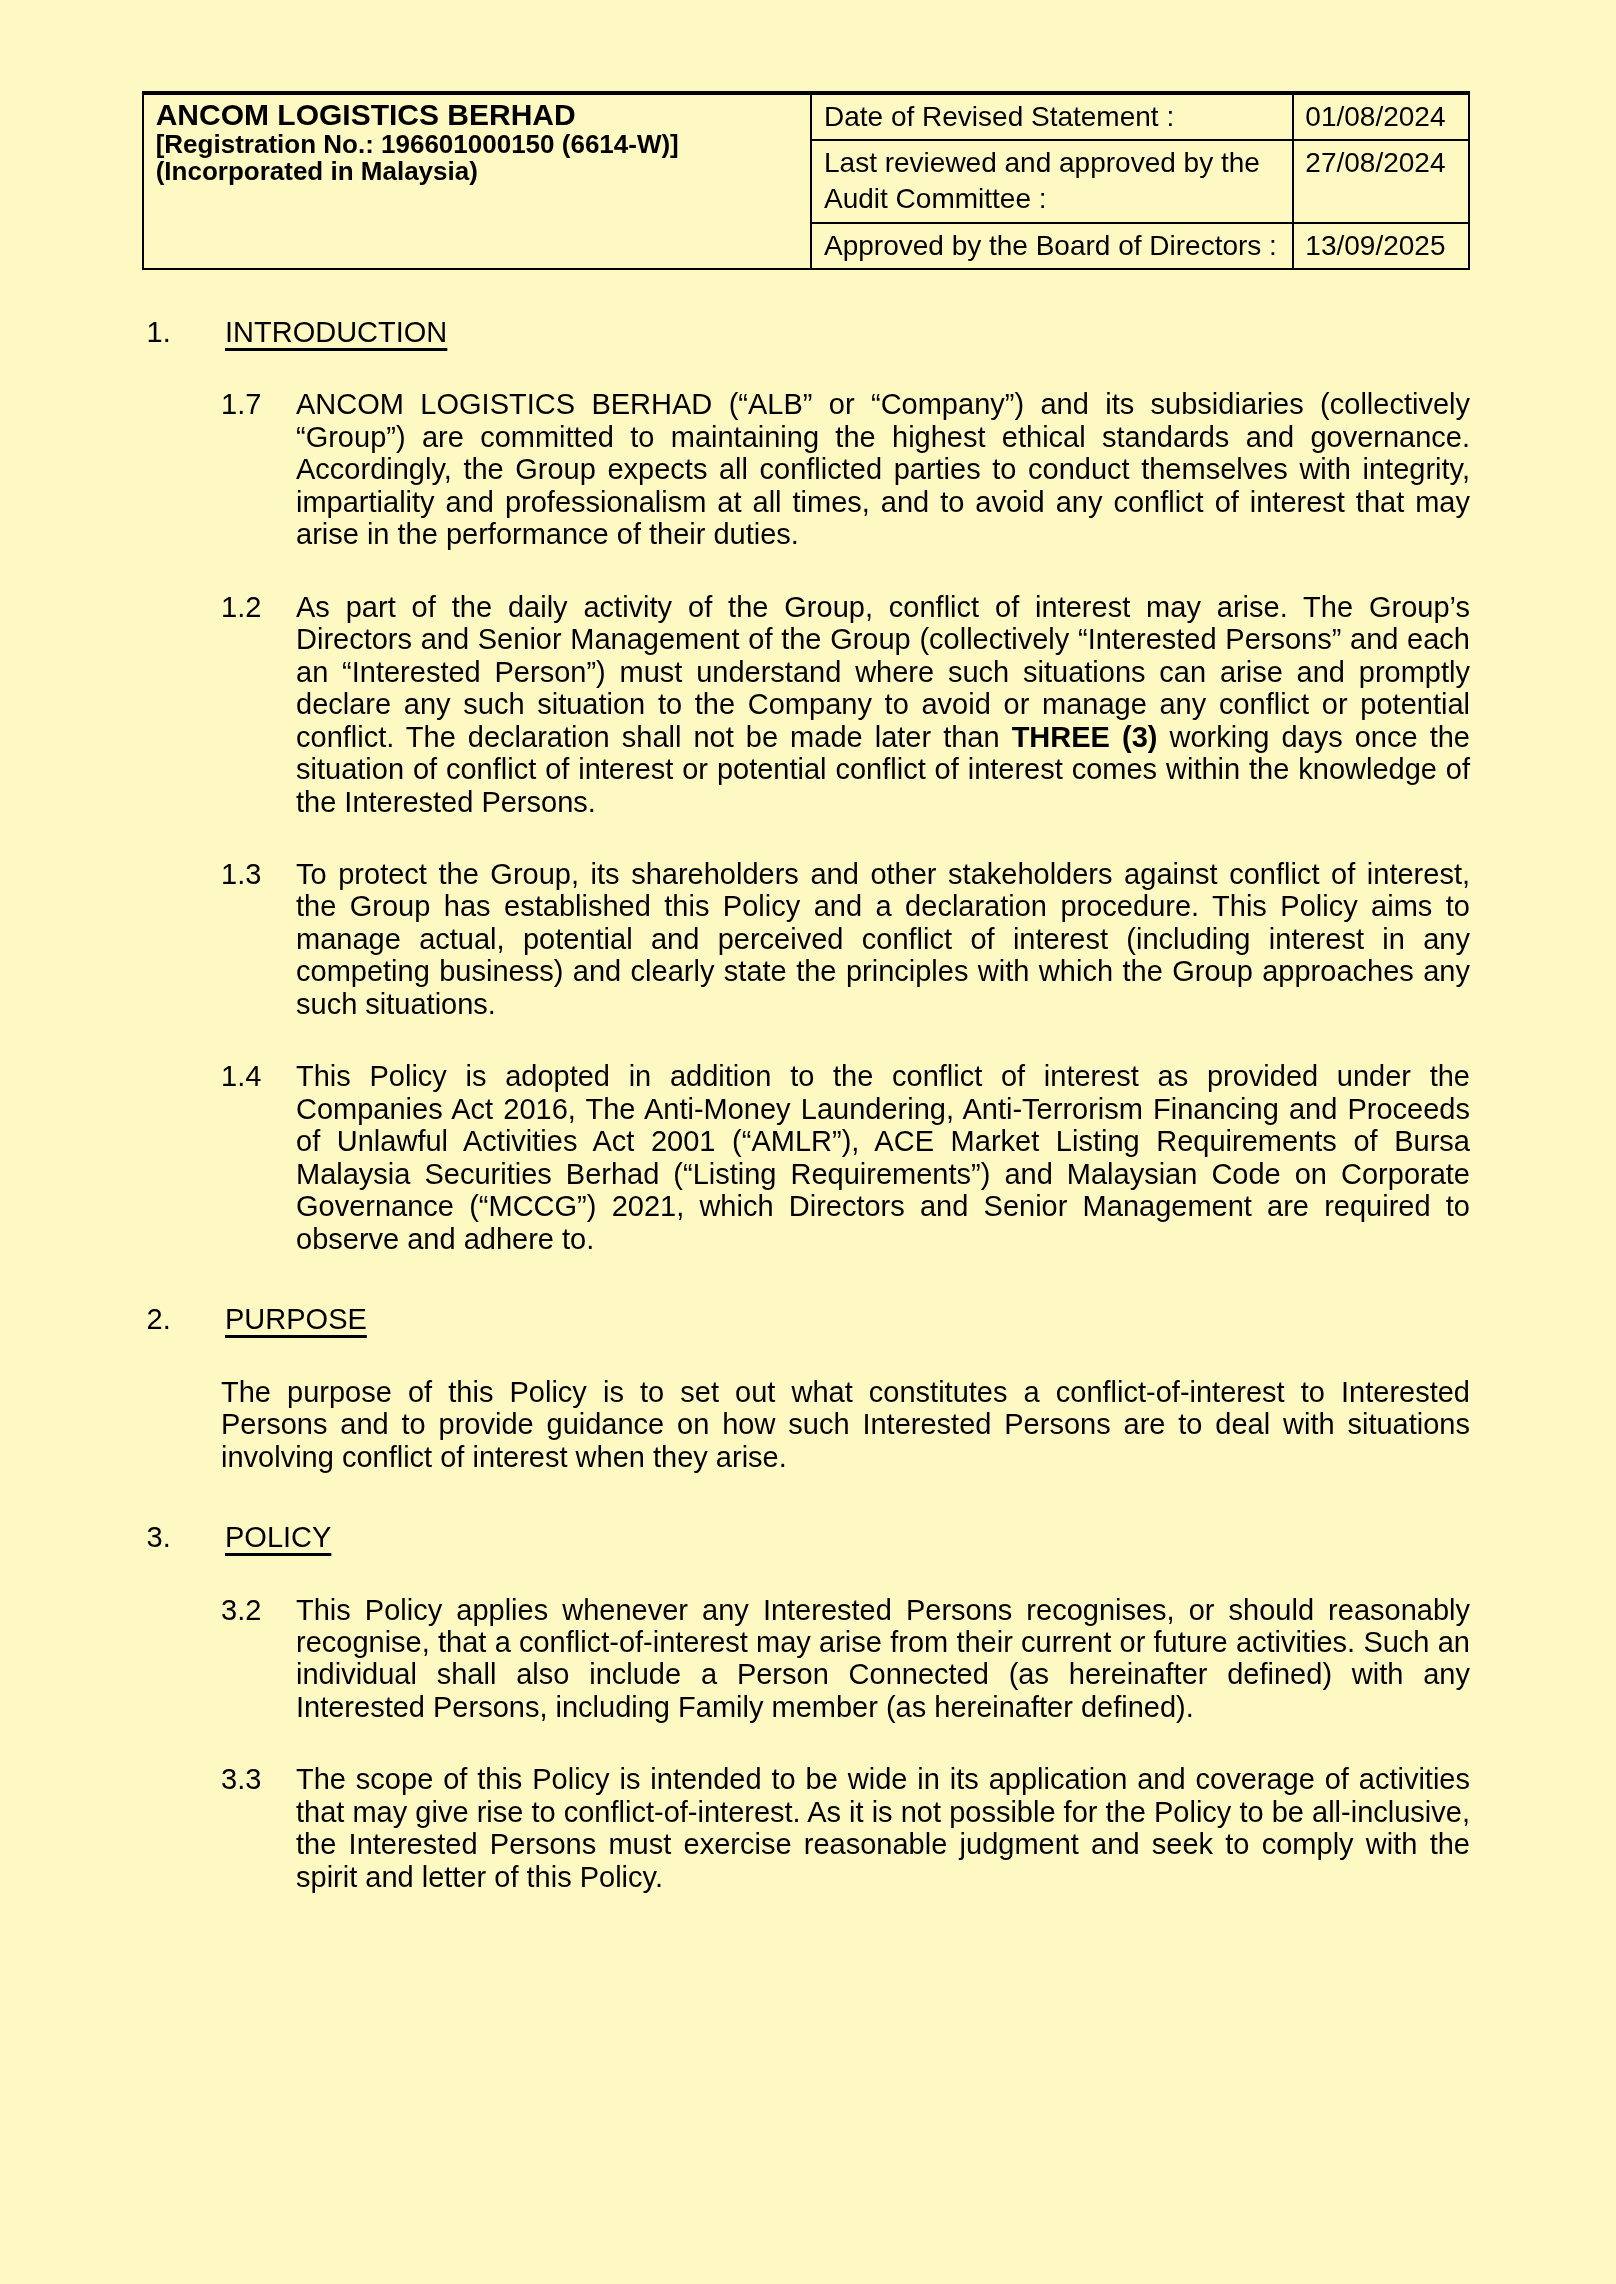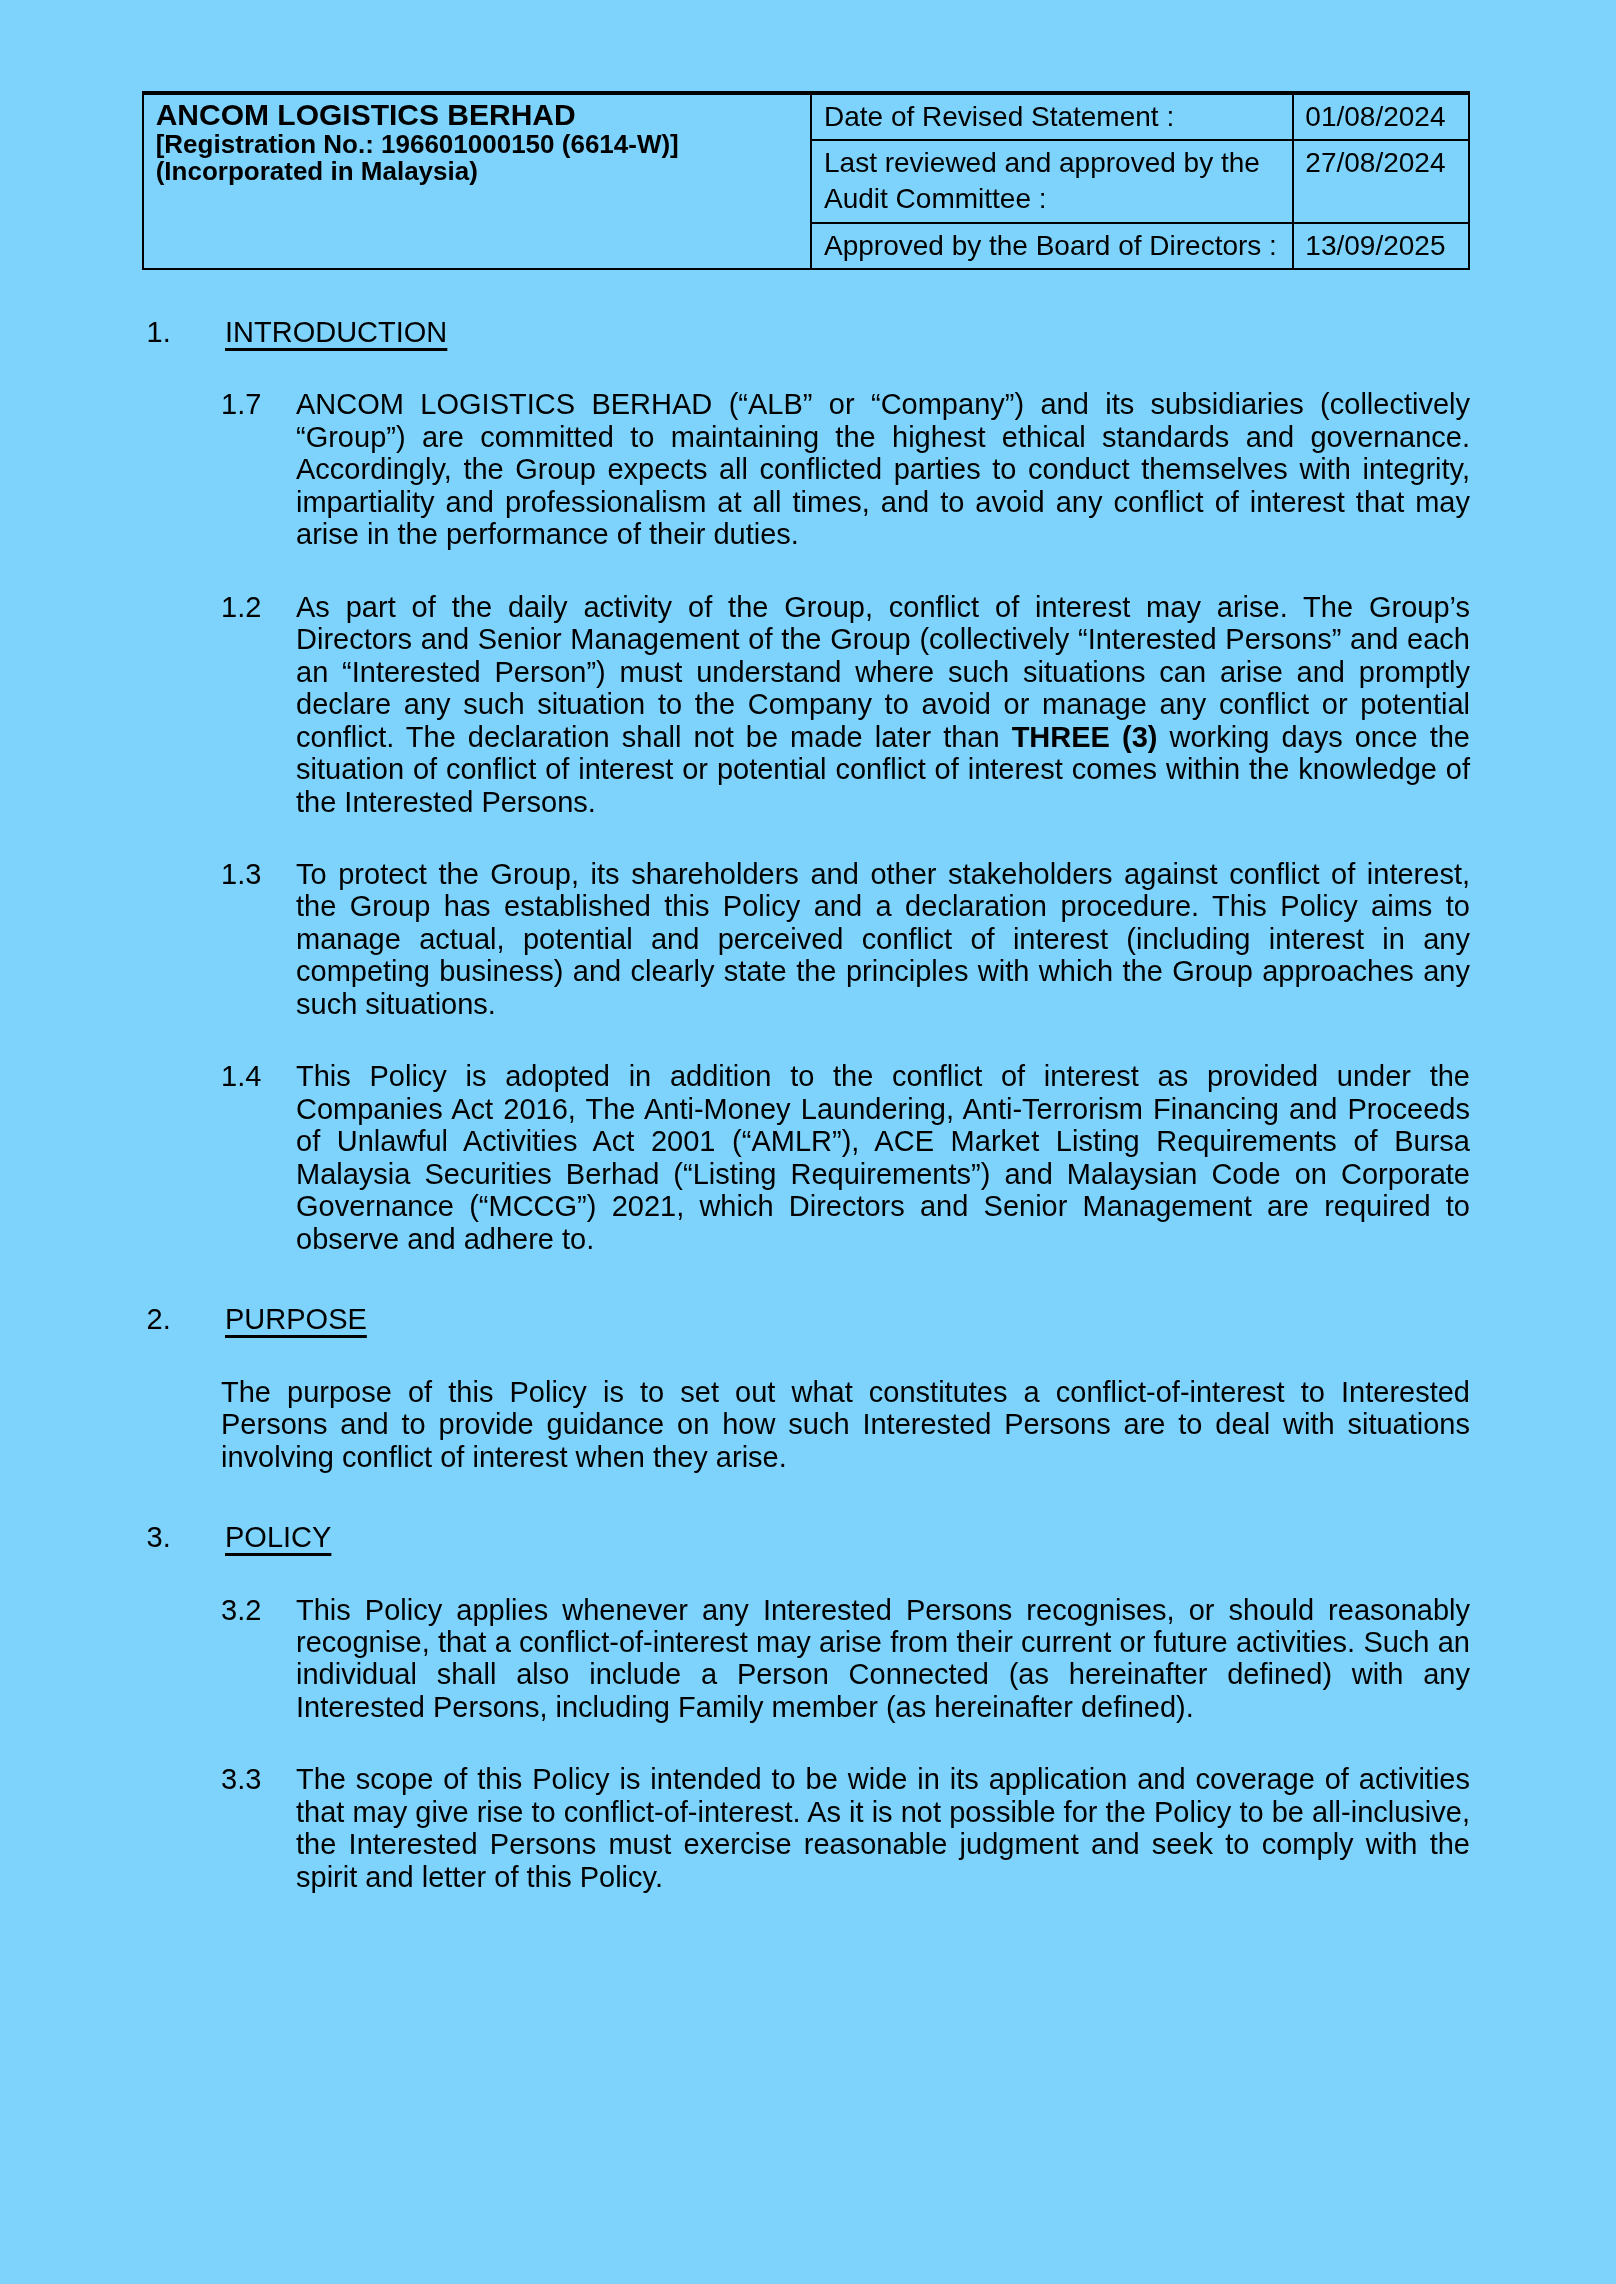--- a/index.html
+++ b/index.html
@@ -6,21 +6,21 @@
   html, body { background: #ffffff; }
   body {
     font-family: "Liberation Sans", "DejaVu Sans", sans-serif;
     color: #000000;
     -webkit-font-smoothing: antialiased;
   }
   .page {
     position: relative;
     width: 1616px;
     height: 2284px;
-    background: #7dd3fc;
+    background: #fef9c3;
     padding: 91px 146px 0 142px;
     overflow: hidden;
   }
 
   
   table.header-table {
     width: 100%;
     border-collapse: collapse;
     table-layout: fixed;
     font-size: 28px;

